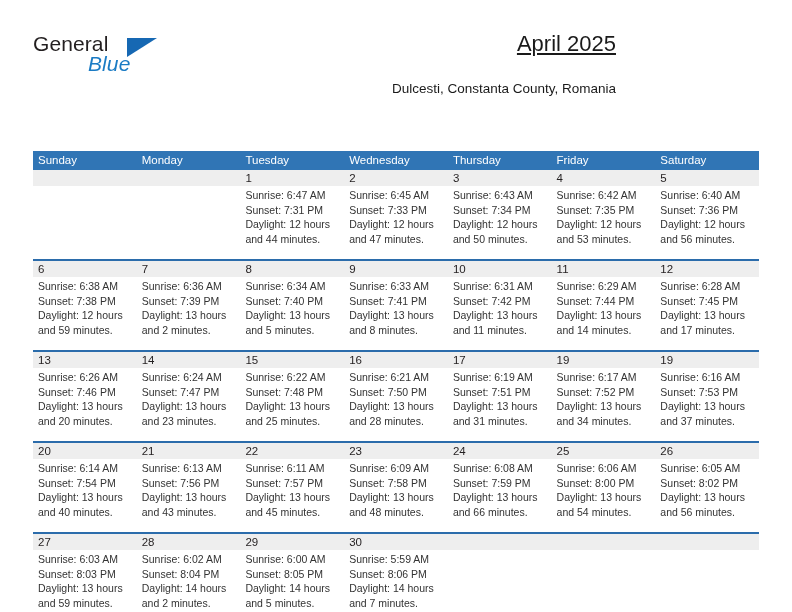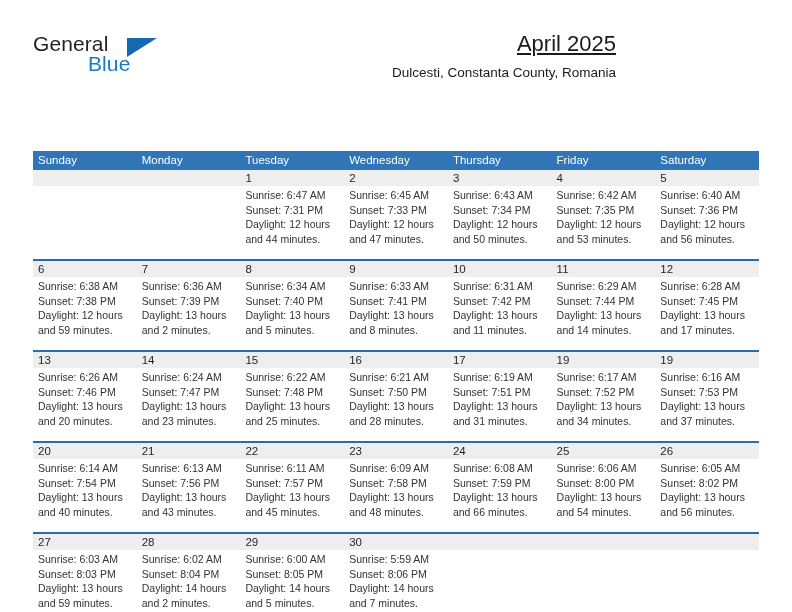--- a/index.html
+++ b/index.html
@@ -46,20 +46,21 @@
     line-height: 24px;
   }
   .logo-blue {
     position: absolute;
     left: 55px;
     top: 20px;
     font-size: 21px;
     color: #1a7bc4;
     letter-spacing: 0.1px;
     line-height: 24px;
+    font-style: italic;
   }
   .logo-triangle {
     position: absolute;
     left: 94px;
     top: 6px;
     width: 0;
     height: 0;
     border-left: 30px solid #1668b3;
     border-bottom: 19px solid transparent;
     border-top: 0 solid transparent;
@@ -71,21 +72,21 @@
     text-align: right;
   }
   .cal-title {
     font-size: 22px;
     color: #1a1a1a;
     line-height: 32px;
     white-space: nowrap;
     text-decoration: underline;
   }
   .cal-subtitle {
-    margin-top: 4px;
+    margin-top: 20px;
     font-size: 13.5px;
     color: #1a1a1a;
     line-height: 17px;
     white-space: nowrap;
   }
 
   
   .calendar {
     position: absolute;
     left: 33px;

